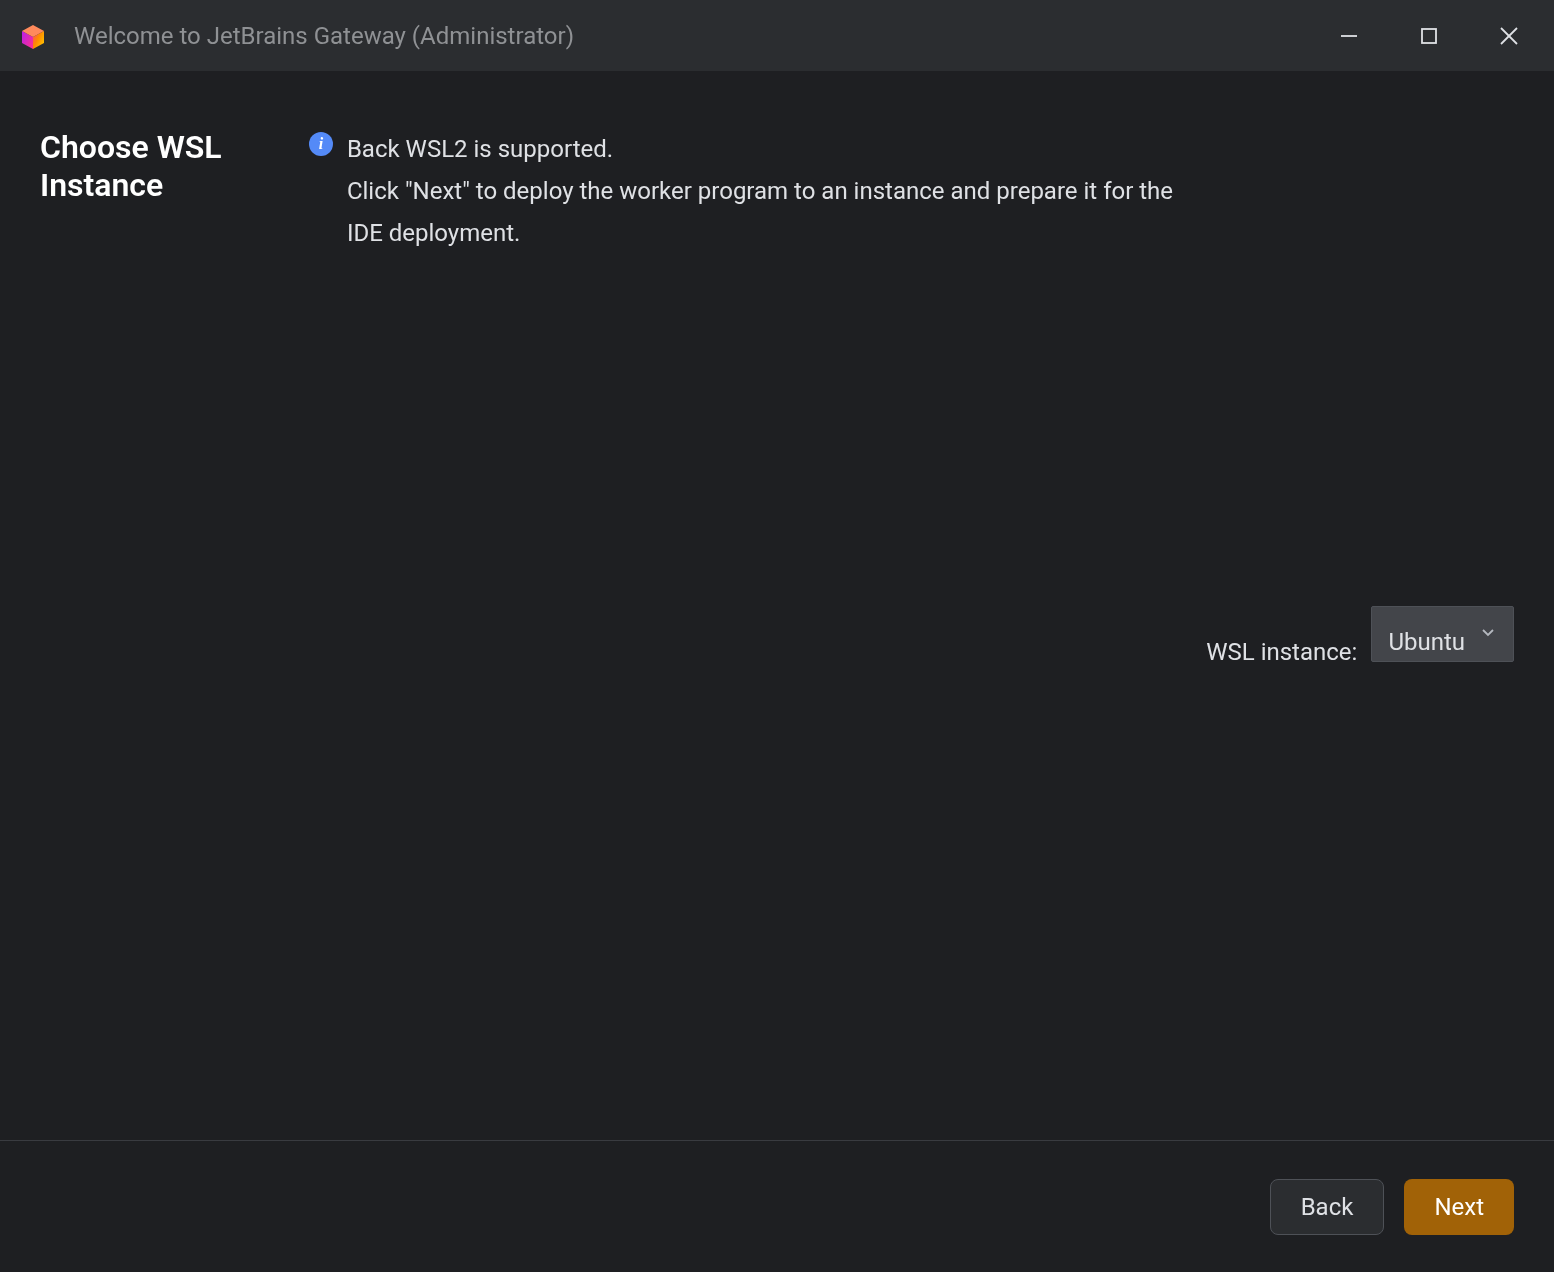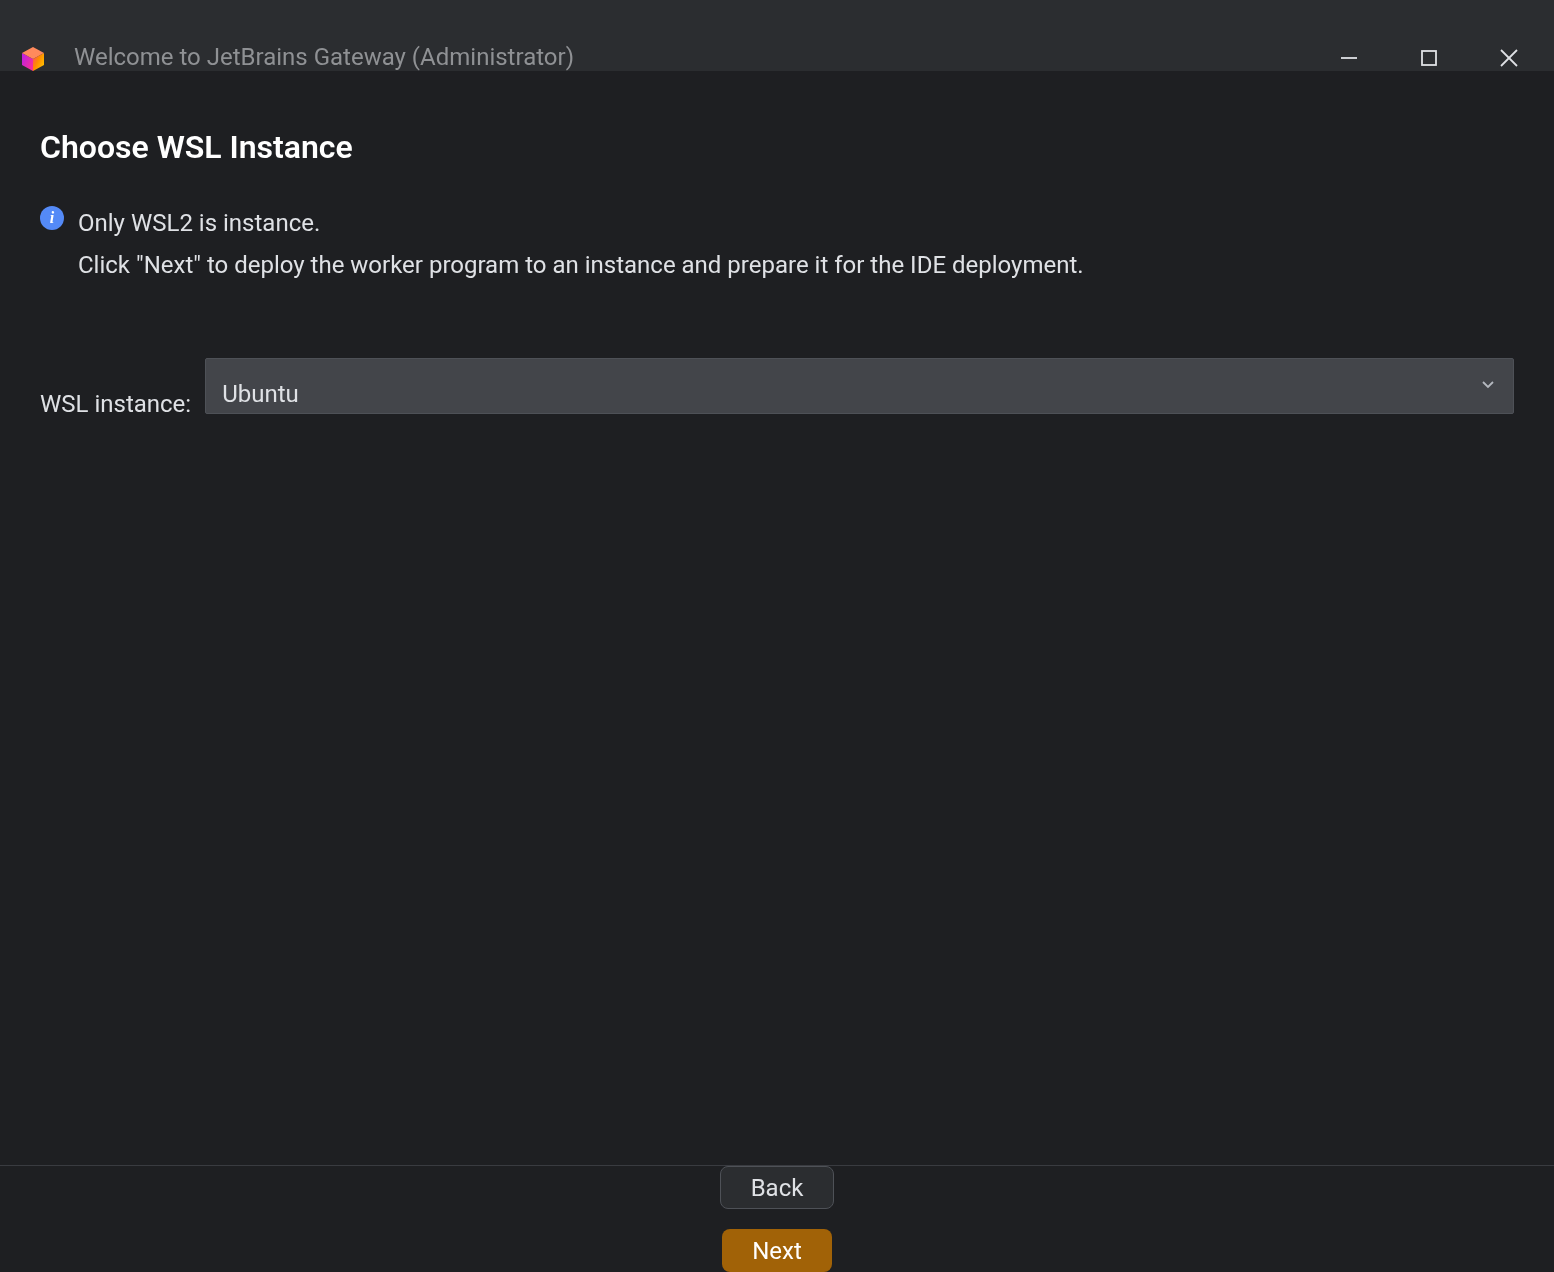--- a/index.html
+++ b/index.html
@@ -14,21 +14,21 @@
       font-family: -apple-system, BlinkMacSystemFont, "Segoe UI", Roboto, sans-serif;
       color: #dfe1e5;
       overflow: hidden;
       display: flex;
       flex-direction: column;
     }
     .titlebar {
       height: 72px;
       background: #2b2d30;
       display: flex;
-      align-items: flex-end;
+      align-items: center;
       padding: 0 20px 0 20px;
       border-bottom: 1px solid #1e1f22;
     }
     .app-icon {
       width: 26px;
       height: 26px;
       margin-right: 28px;
       flex-shrink: 0;
     }
     .title-text {
@@ -49,21 +49,21 @@
       display: flex;
       align-items: center;
       justify-content: center;
       cursor: pointer;
       color: #dfe1e5;
     }
     .content {
       flex: 1;
       padding: 56px 40px 0 40px;
       display: flex;
-      flex-direction: column;
+      flex-direction: row;
     }
     .page-title {
       font-size: 32px;
       font-weight: 600;
       color: #ffffff;
       margin-bottom: 36px;
     }
     .info-block {
       display: flex;
       align-items: flex-start;
@@ -121,28 +121,27 @@
     }
     .select-chevron {
       position: absolute;
       right: 18px;
       top: 50%;
       transform: translateY(-50%);
       pointer-events: none;
       color: #b4b8bf;
     }
     .footer {
-      height: 107px;
+      height: 132px;
       border-top: 1px solid #393b40;
       display: flex;
       align-items: center;
       justify-content: flex-end;
       padding: 0 40px;
       gap: 20px;
-      flex-direction: column;
     }
     .btn {
       height: 56px;
       padding: 0 30px;
       border-radius: 8px;
       font-size: 24px;
       display: flex;
       align-items: center;
       justify-content: center;
       cursor: pointer;
@@ -199,21 +198,21 @@
     </div>
   </div>
 </div>
 
 <div class="content">
   <h1 class="page-title">Choose WSL Instance</h1>
 
   <div class="info-block">
     <div class="info-icon">i</div>
     <div class="info-text">
-      <div>Only WSL2 is instance.</div>
+      <div>Back WSL2 is supported.</div>
       <div>Click "Next" to deploy the worker program to an instance and prepare it for the IDE deployment.</div>
     </div>
   </div>
 
   <div class="form-row">
     <div class="form-label">WSL instance:</div>
     <div class="select-wrap">
       <div class="select">
         <span>Ubuntu</span>
       </div>

